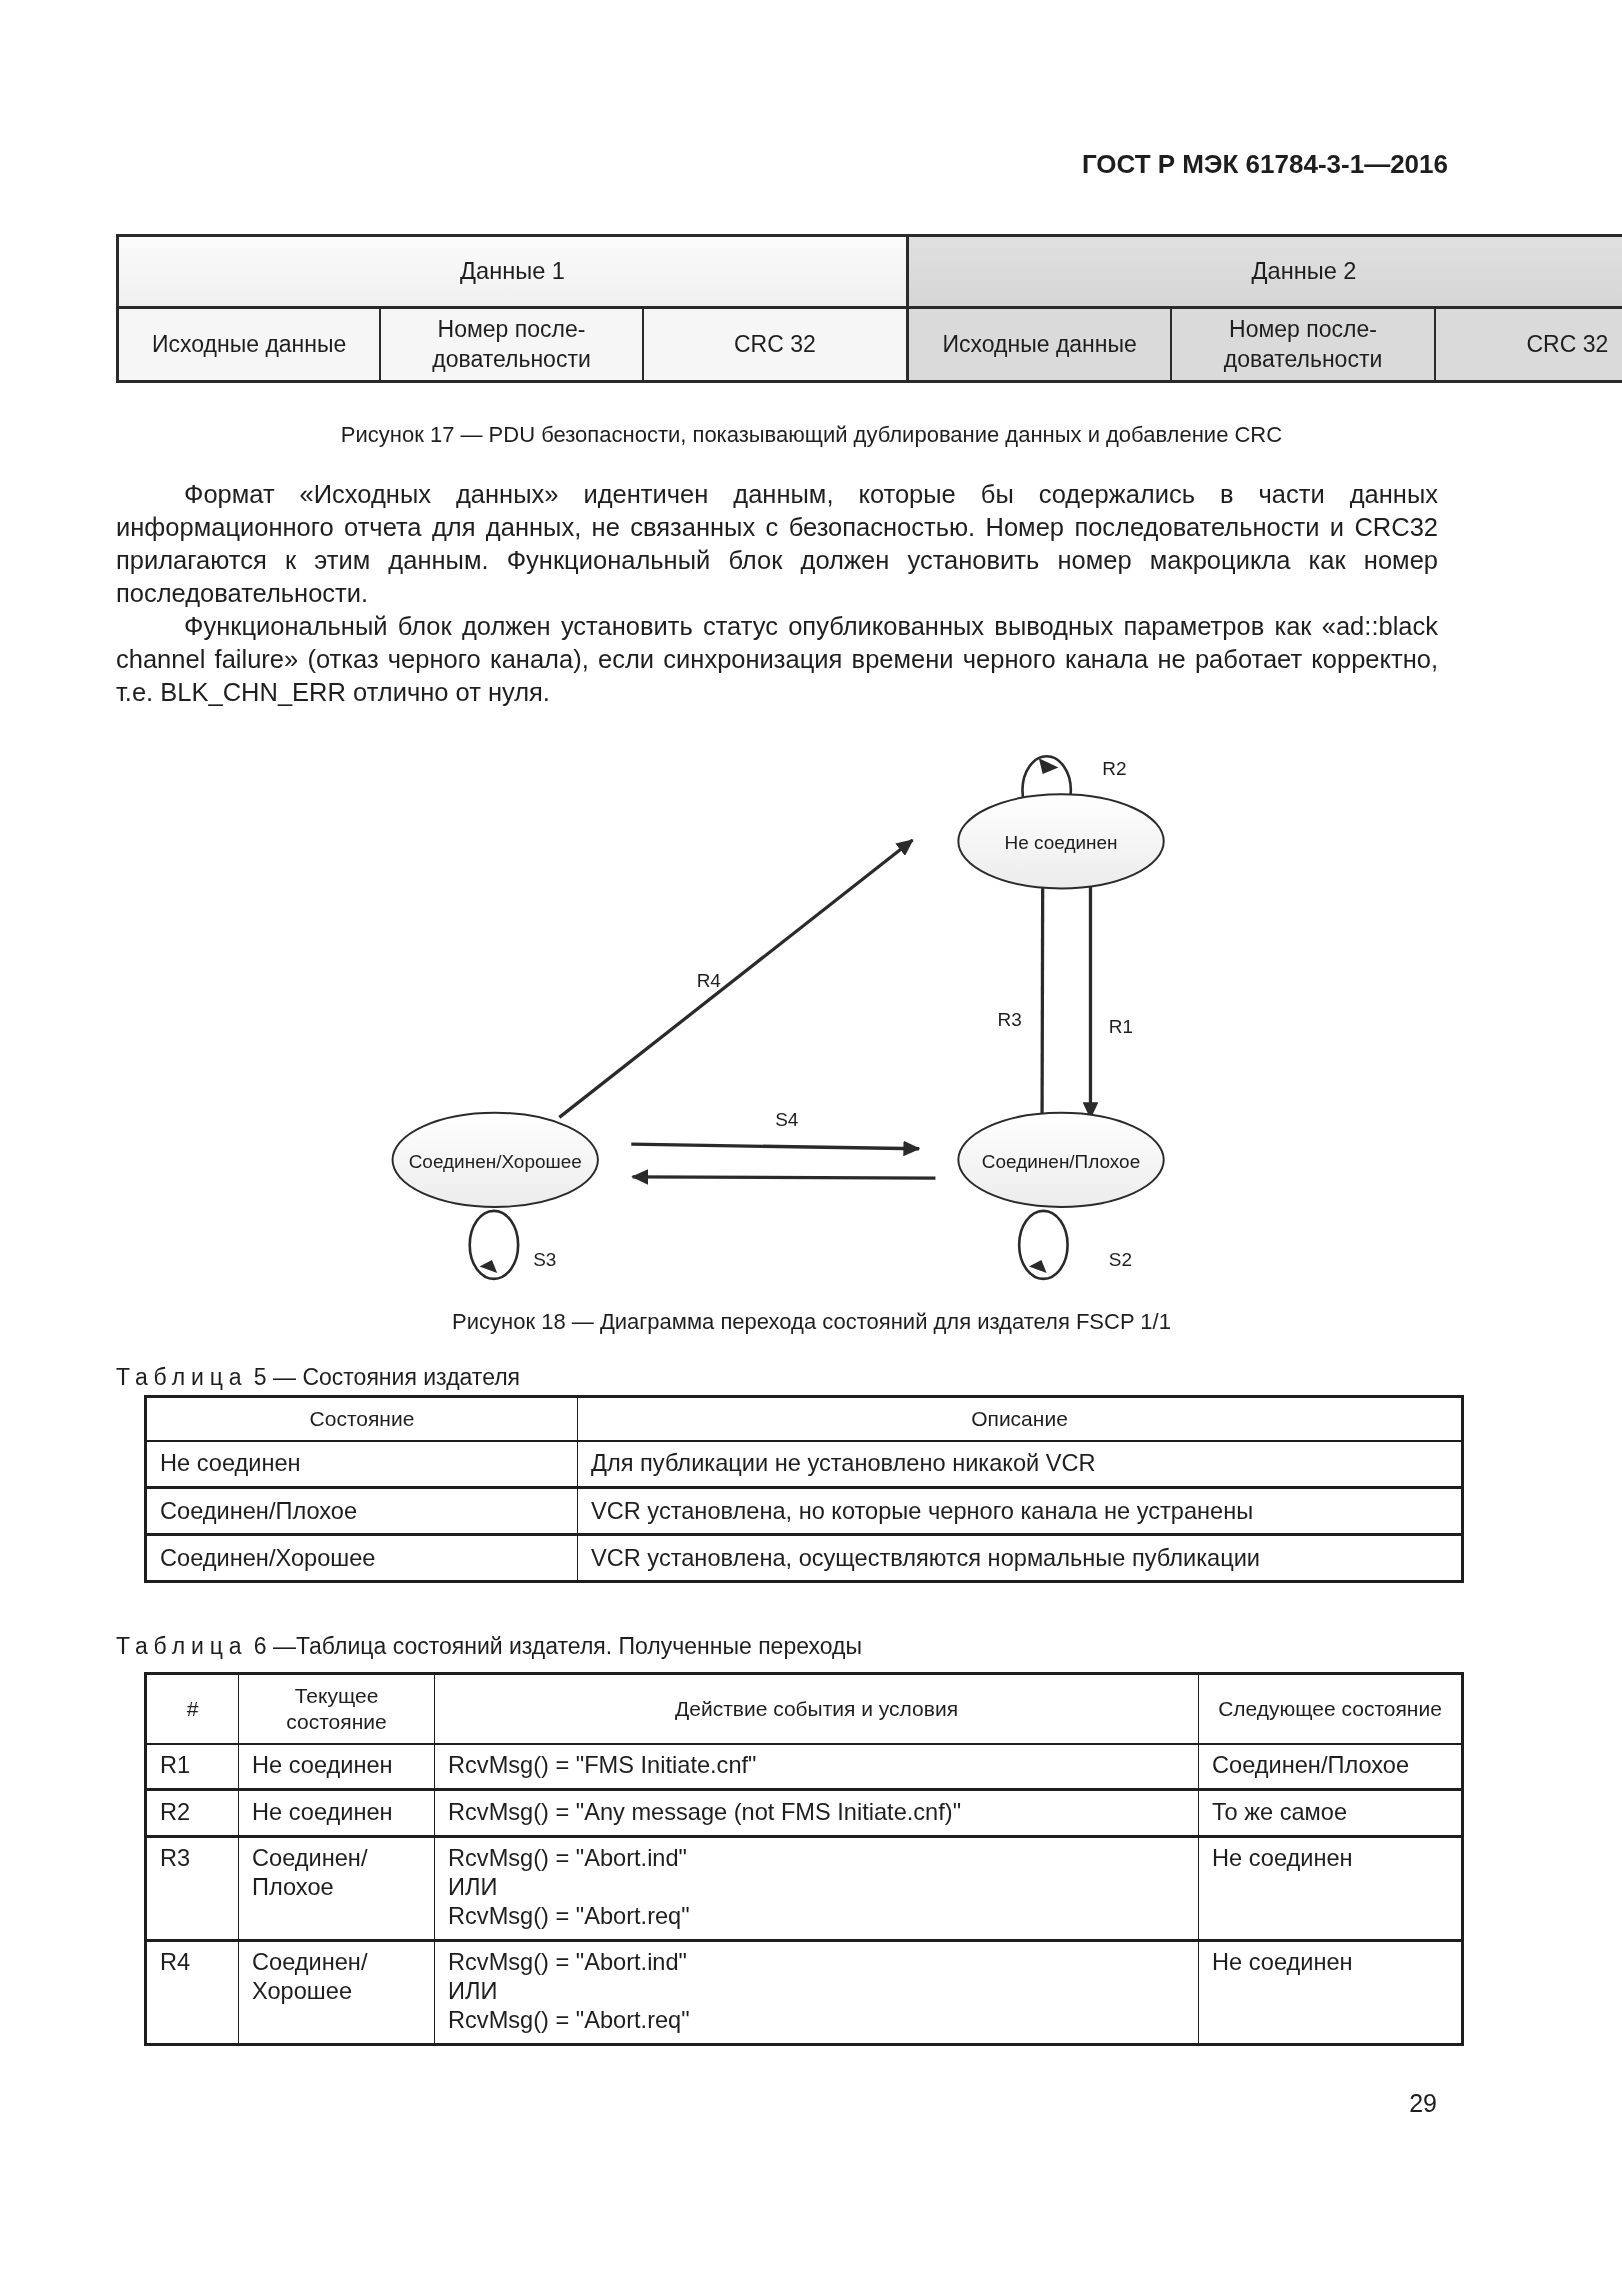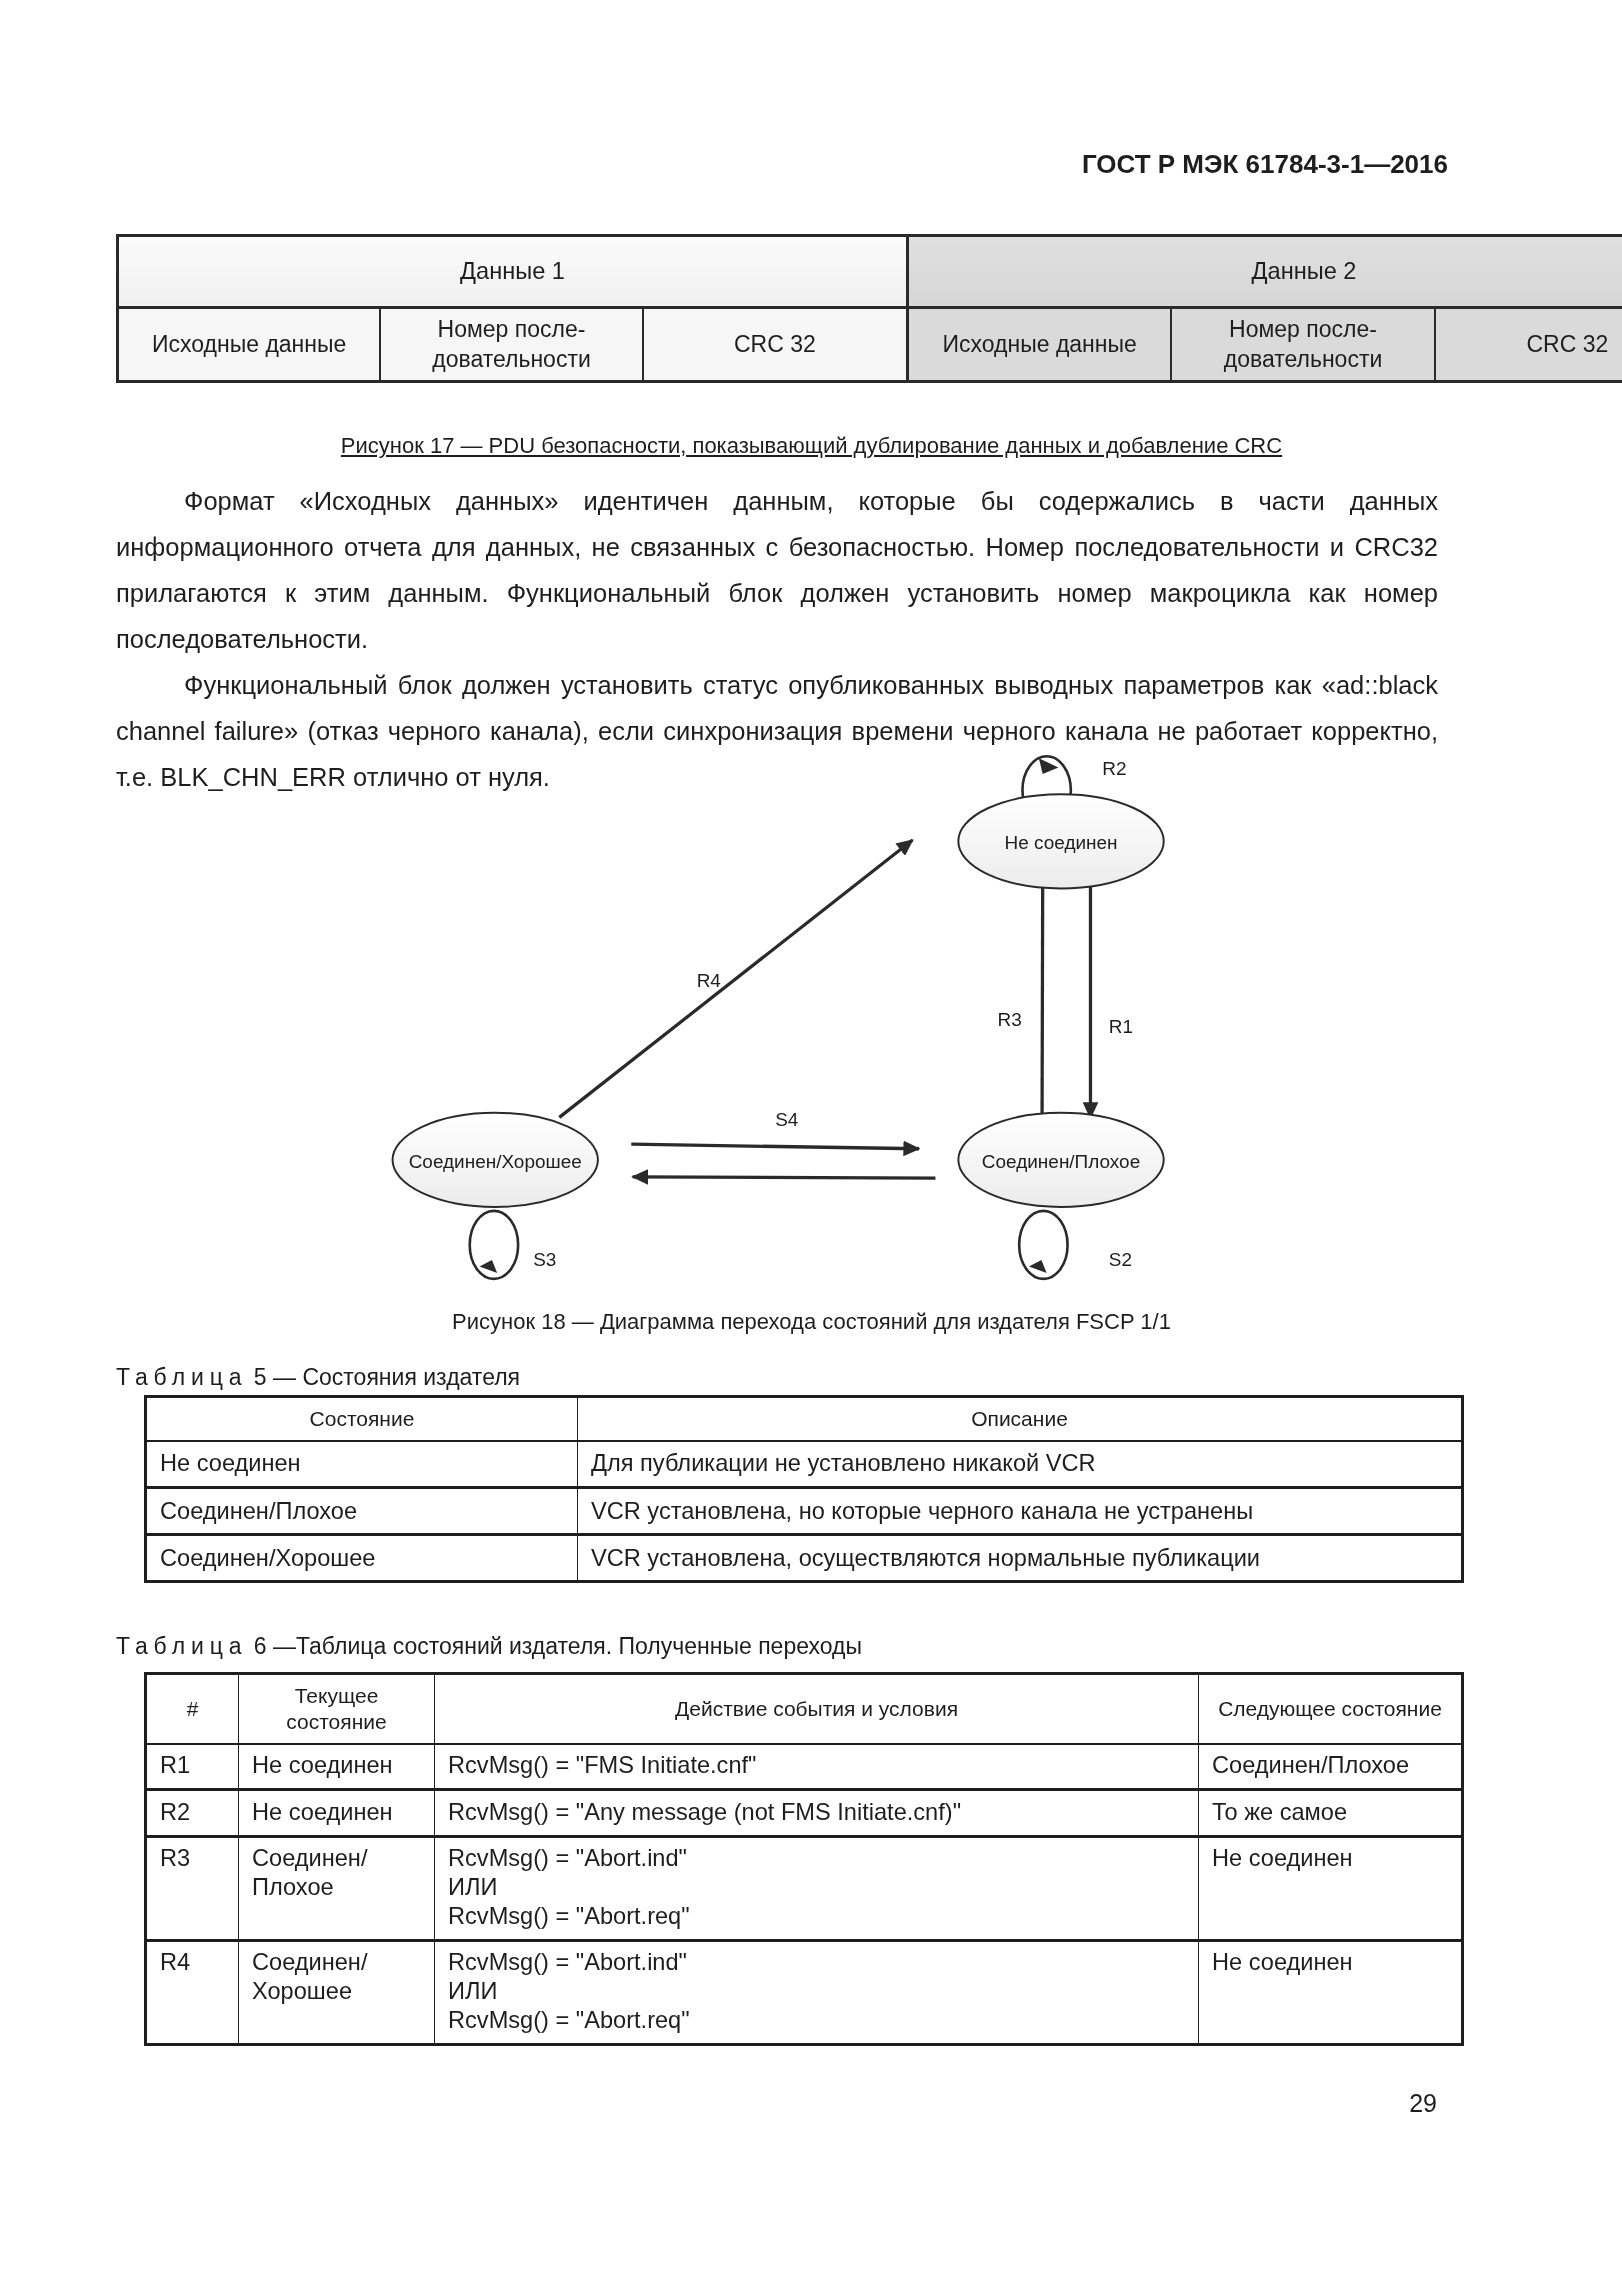--- a/index.html
+++ b/index.html
@@ -10,21 +10,21 @@
   .pdu { left: 116px; top: 234px; width: 1586px; height: 149px; border: 3.9px solid #2a2a2a; box-sizing: border-box; display: grid; grid-template-columns: 1fr 1fr; grid-template-rows: 1fr 1fr; }
   .pdu .grp { display: flex; align-items: center; justify-content: center; font-size: 23.6px; border-bottom: 3.3px solid #2a2a2a; }
   .pdu .g1 { background: linear-gradient(#fbfbfb, #f0f0f0); border-right: 3.3px solid #2a2a2a; }
   .pdu .g2 { background: linear-gradient(#e0e0e0, #d6d6d6); }
   .pdu .sub { display: grid; grid-template-columns: 1fr 1fr 1fr; }
   .pdu .sub.s1 { border-right: 3.3px solid #2a2a2a; background: #f6f6f6; }
   .pdu .sub.s2 { background: #dadada; }
   .pdu .cell { display: flex; align-items: center; justify-content: center; text-align: center; font-size: 23px; line-height: 30px; border-right: 2.6px solid #2a2a2a; }
   .pdu .cell:last-child { border-right: none; }
   .caption { left: 0; width: 1623px; text-align: center; font-size: 22px; }
-  .para { left: 116px; width: 1322px; font-size: 25.5px; line-height: 46px; text-align: justify; }
+  .para { left: 116px; width: 1322px; font-size: 25.5px; line-height: 33px; text-align: justify; }
   .para p { margin: 0; text-indent: 68px; }
   .diagram { left: 327px; top: 753px; width: 916px; height: 556px; }
   .tcap { left: 116px; font-size: 23px; }
   .tcap .sp { letter-spacing: 5.9px; }
   table { border-collapse: collapse; position: absolute; font-size: 23.6px; margin-left: 28px; }
   td, th { border: 1.3px solid #1e1e1e; font-weight: normal; vertical-align: top; text-align: left; padding: 7.9px 13px; }
   th { text-align: center; vertical-align: middle; font-size: 21px; }
   .t5 { left: 116px; top: 1395px; width: 1320px; border: 3.3px solid #1e1e1e; }
   .t5 thead tr { height: 44px; }
   .t5 tbody tr { height: 47px; }
@@ -54,21 +54,21 @@
 довательности</div>
     <div class="cell ml">CRC 32</div>
   </div>
   <div class="sub s2">
     <div class="cell ml">Исходные данные</div>
     <div class="cell ml">Номер после-
 довательности</div>
     <div class="cell ml">CRC 32</div>
   </div>
 </div>
-<div class="abs caption" style="top:433px;text-decoration:underline;">Рисунок 17 — PDU безопасности, показывающий дублирование данных и добавление CRC</div>
+<div class="abs caption" style="top:422px;">Рисунок 17 — PDU безопасности, показывающий дублирование данных и добавление CRC</div>
 
 <div class="abs para" style="top:478px;">
   <p>Формат «Исходных данных» идентичен данным, которые бы содержались в части данных информационного отчета для данных, не связанных с безопасностью. Номер последовательности и CRC32 прилагаются к этим данным. Функциональный блок должен установить номер макроцикла как номер последовательности.</p>
   <p>Функциональный блок должен установить статус опубликованных выводных параметров как «ad::black channel failure» (отказ черного канала), если синхронизация времени черного канала не работает корректно, т.е. BLK_CHN_ERR отлично от нуля.</p>
 </div>
 
 <svg class="abs diagram" viewBox="500 1150 1400 850">
   <defs>
     <marker id="arr" markerWidth="10" markerHeight="10" refX="9" refY="5" orient="auto" markerUnits="userSpaceOnUse" viewBox="0 0 10 10">
       <path d="M0,0 L10,5 L0,10 z" fill="#2a2a2a"></path>

